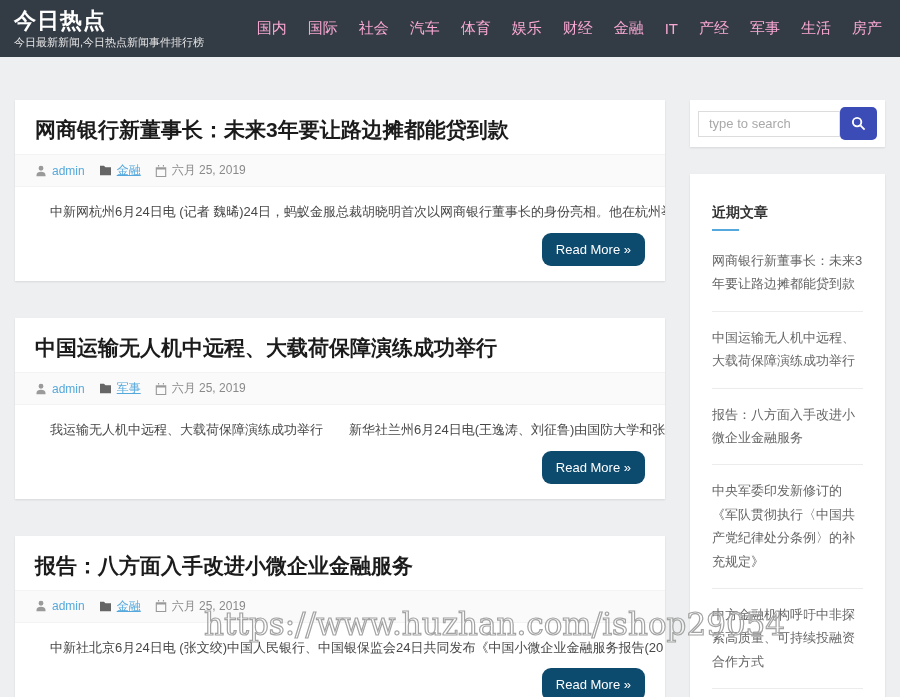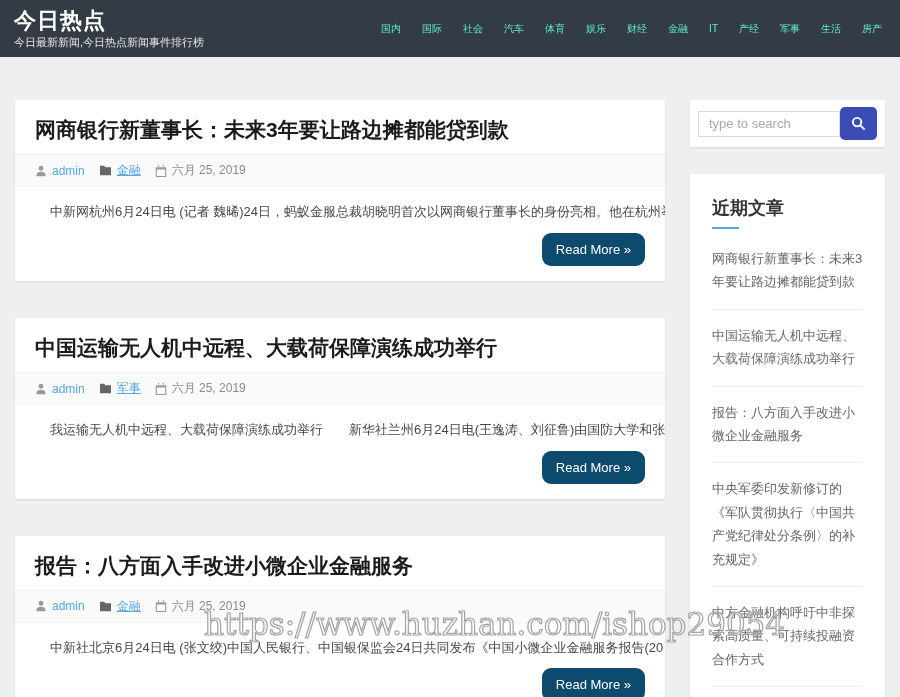--- a/index.html
+++ b/index.html
@@ -12,21 +12,21 @@
 
   
   .site-header {
     height:57px; background:#333b44; color:#fff;
     display:flex; align-items:center; padding:0 18px 0 14px;
   }
   .logo-block { line-height:1.1; }
   .site-title { font-size:22px; font-weight:bold; color:#fff; letter-spacing:1px; }
   .site-tagline { font-size:11px; color:#e6e6e6; margin-top:3px; }
   .main-nav { margin-left:auto; display:flex; gap:21px; align-items:center; }
-  .nav-item { font-size:10px; color:#5eead4; cursor:pointer; white-space:nowrap; }
+  .nav-item { font-size:15px; color:#f9a8d4; cursor:pointer; white-space:nowrap; }
 
   
   .page-wrap { display:flex; padding:43px 15px 0 15px; }
   .content-col { width:650px; }
   .sidebar-col { width:195px; margin-left:auto; }
 
   
   .card {
     background:#fff; margin-bottom:37px;
     box-shadow:0 1px 2px rgba(0,0,0,.10);
@@ -64,21 +64,21 @@
     font-family:"Liberation Sans","DejaVu Sans",sans-serif;
   }
   .search-input::placeholder { color:#a9a9a9; }
   .search-btn {
     width:37px; height:33px; margin-left:0px; border:none; cursor:pointer;
     background:#3b4cb7; border-radius:5px; display:flex; align-items:center; justify-content:center;
   }
   .widget {
     background:#fff; padding:18px 22px 6px; box-shadow:0 1px 2px rgba(0,0,0,.10);
   }
-  .widget-title { margin:4px 0 7px; font-size:18px; font-weight:bold; color:#333; }
+  .widget-title { margin:12px 0 7px; font-size:14px; font-weight:bold; color:#333; }
   .widget-underline { width:27px; height:2px; background:#55a8dc; margin-bottom:4px; }
   .recent-list { list-style:none; margin:0; padding:0; }
   .recent-list li {
     padding:14px 0 15px; border-bottom:1px solid #ececec;
     font-size:13px; color:#666; line-height:1.8; cursor:pointer;
   }
   .recent-list li:last-child { border-bottom:none; }
 
   
   .watermark {

